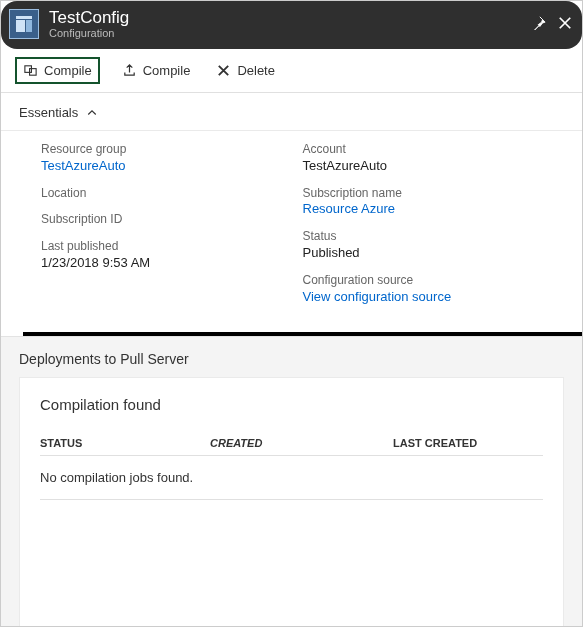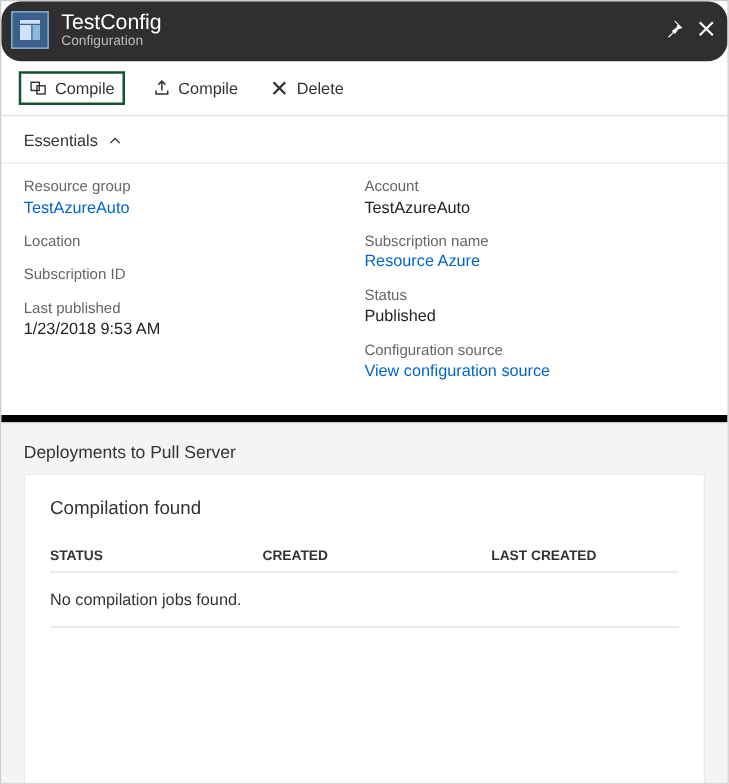--- a/index.html
+++ b/index.html
@@ -68,21 +68,22 @@
       align-items: center;
       gap: 8px;
       cursor: pointer;
       font-size: 13px;
       border-bottom: 1px solid #eaeaea;
     }
 
     .essentials-body {
       display: flex;
       padding: 10px 18px 16px;
-      border-bottom: 6px solid #000000;
+      border-bottom: 4px solid #000000;
+      margin-left: 22px;
     }
     .col { flex: 1; }
     .field { margin-bottom: 10px; }
     .field-label { color: #666; font-size: 12px; line-height: 1.4; }
     .field-value { color: #222; font-size: 13px; line-height: 1.3; }
     .field-value.link { color: #0066cc; cursor: pointer; }
 
     .section {
       background: #f4f4f4;
       padding: 14px 18px 26px;
@@ -99,21 +100,21 @@
     .panel-title { font-size: 15px; font-weight: 400; margin-bottom: 18px; }
     .table-head {
       display: flex;
       border-bottom: 1px solid #e0e0e0;
       padding: 6px 0;
       font-size: 11px;
       font-weight: 600;
       color: #333;
     }
     .th-status { width: 170px; }
-    .th-created { flex: 1; }
+    .th-created { flex: 1; font-style: italic; }
     .th-updated { width: 150px; }
     .table-empty {
       padding: 14px 0;
       font-size: 13px;
       color: #333;
       border-bottom: 1px solid #e0e0e0;
     }
   </style>
 </head>
 <body>

